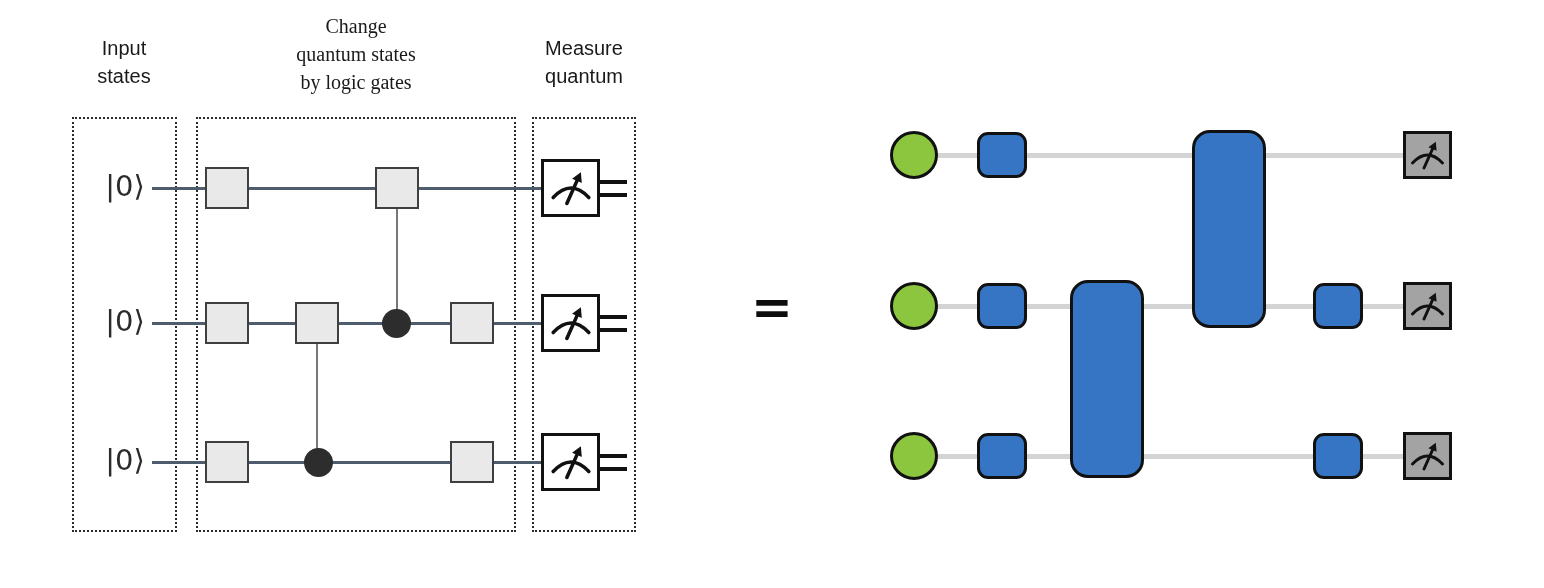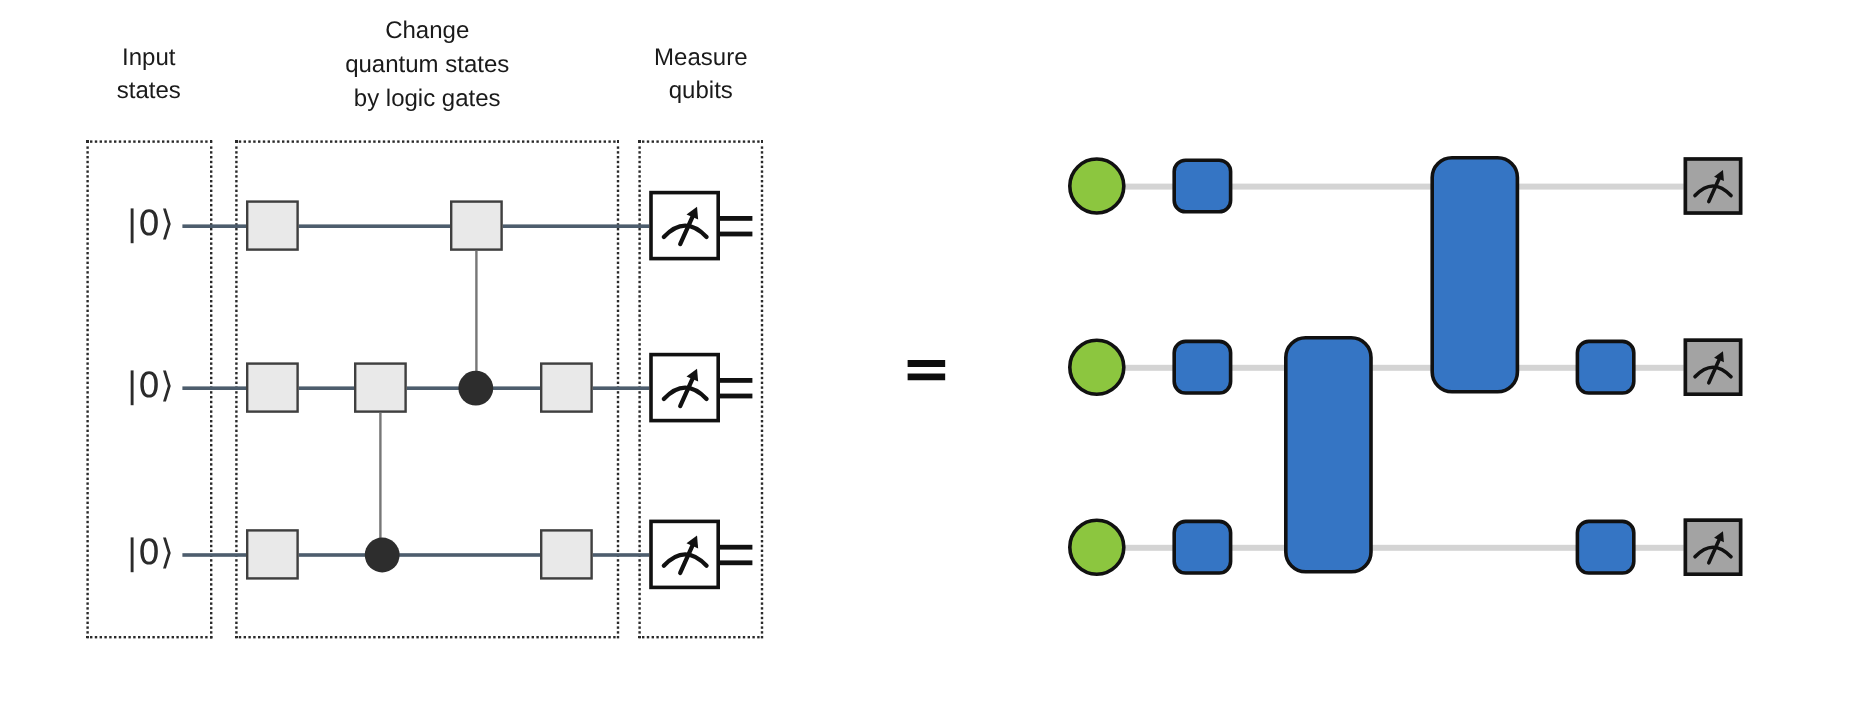--- a/index.html
+++ b/index.html
@@ -37,25 +37,25 @@
           box-sizing:border-box;display:flex;align-items:center;justify-content:center;z-index:2;}
   .meter{display:block;}
 </style>
 </head>
 <body>
 
 <div id="canvas">
 
   <div class="abs hdr" style="left:44px;top:34px;width:160px;">Input
 states</div>
-  <div class="abs hdr" style="left:236px;top:12px;width:240px;">Change
+  <div class="abs hdr" style="left:236px;top:12px;width:240px;font-family:Liberation Serif, serif;">Change
 quantum states
 by logic gates</div>
   <div class="abs hdr" style="left:504px;top:34px;width:160px;">Measure
-qubits</div>
+quantum</div>
 
   <div class="abs dbox" style="left:72px;top:117px;width:101px;height:411px;"></div>
   <div class="abs dbox" style="left:196px;top:117px;width:316px;height:411px;"></div>
   <div class="abs dbox" style="left:532px;top:117px;width:100px;height:411px;"></div>
 
   <div class="abs ket" style="left:95px;top:169px;width:60px;">|0⟩</div>
   <div class="abs ket" style="left:95px;top:304px;width:60px;">|0⟩</div>
   <div class="abs ket" style="left:95px;top:443px;width:60px;">|0⟩</div>
 
   <div class="abs lwire" style="left:152px;top:187px;width:389px;"></div>

